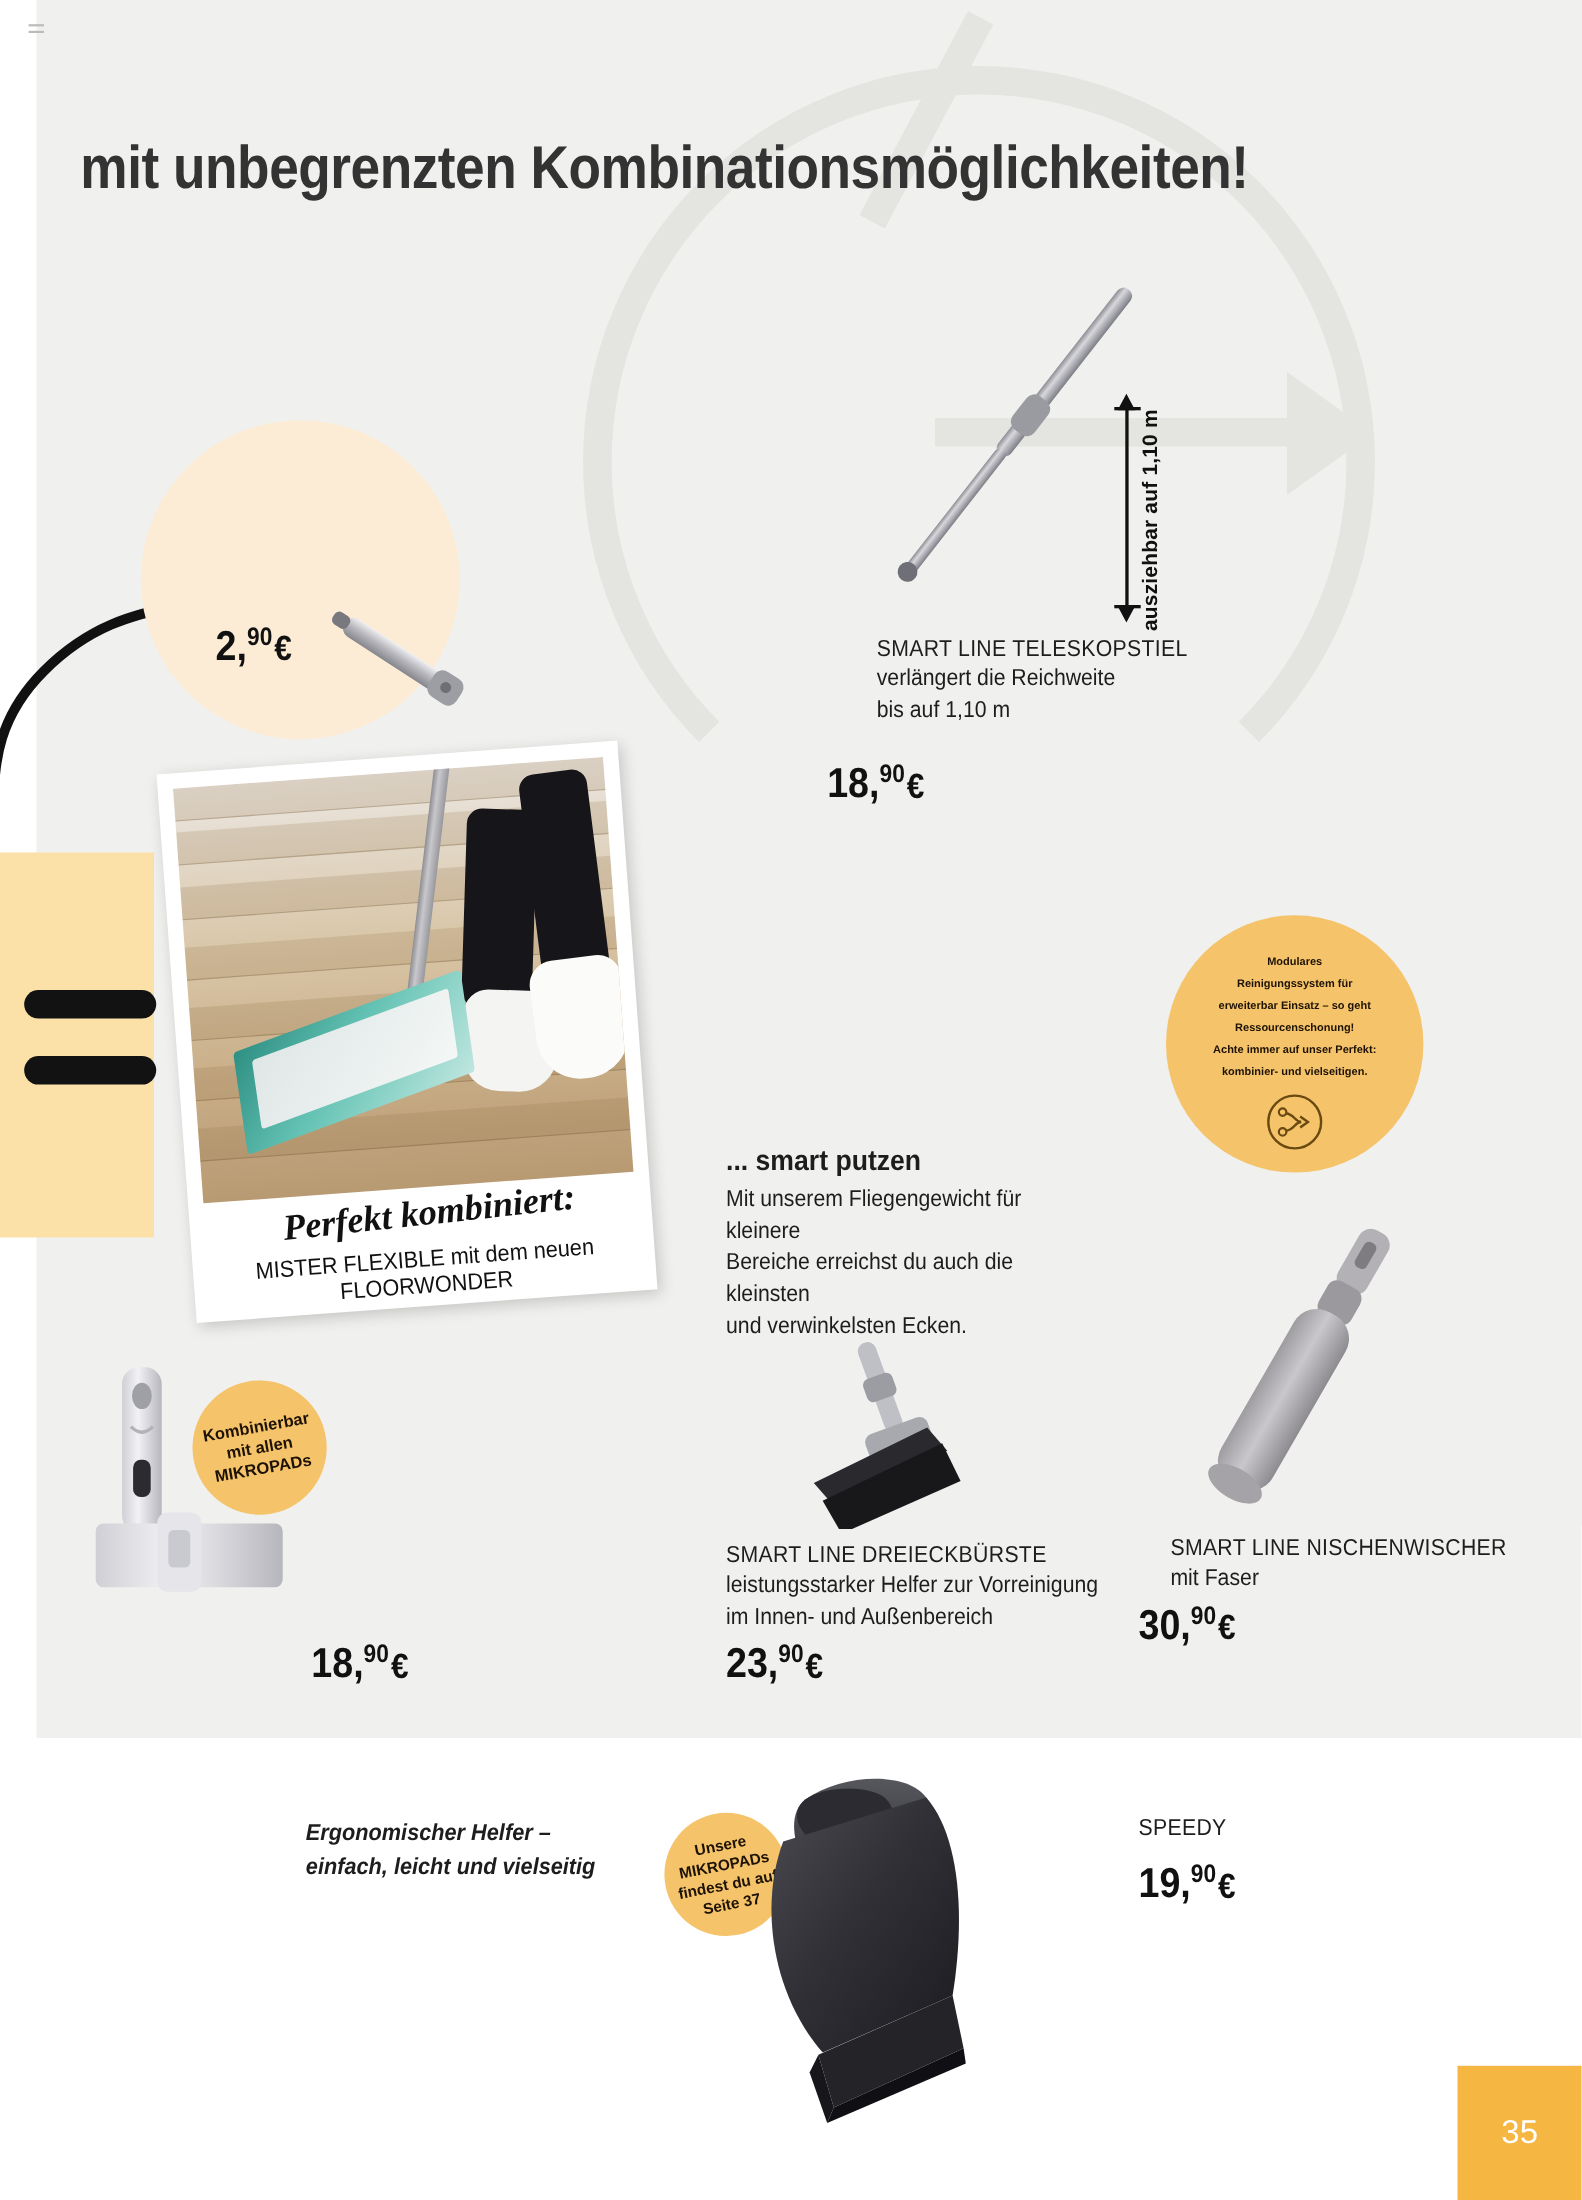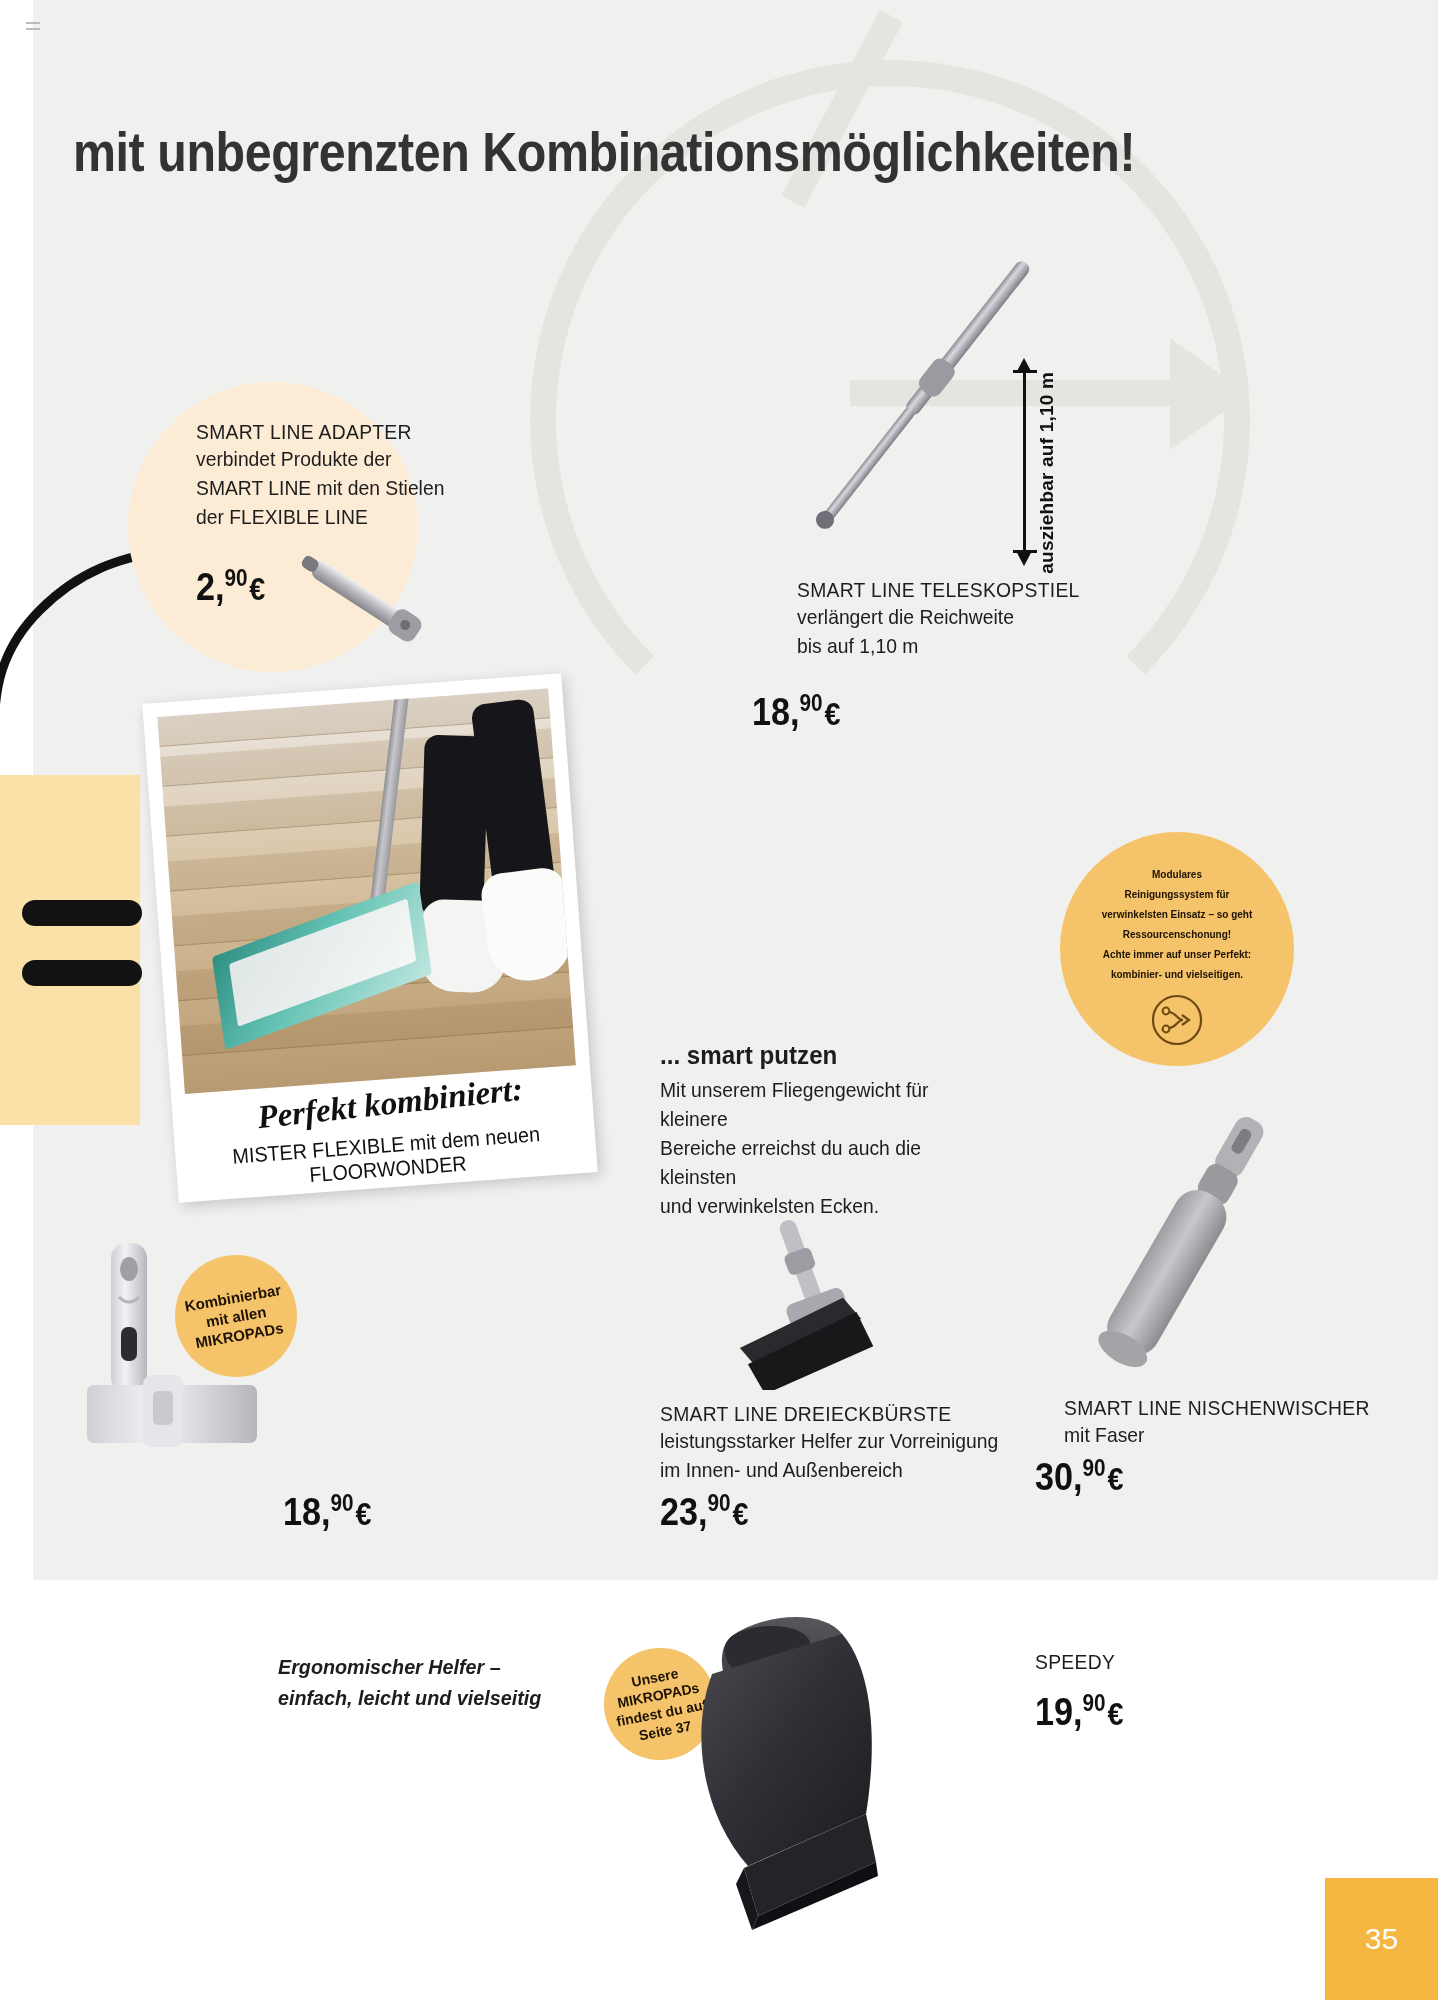--- a/index.html
+++ b/index.html
@@ -403,26 +403,20 @@
   <div class="eq-bar a"></div>
   <div class="eq-bar b"></div>
 
   <svg class="swoosh" viewBox="0 0 210 200">
     <path d="M4,196 C4,150 10,110 50,70 C90,30 130,18 176,10" stroke="#111" stroke-width="9" fill="none" stroke-linecap="round"></path>
   </svg>
 
   <div class="headline">mit unbegrenzten Kombinationsmöglichkeiten!</div>
 
   <div class="blob-adapter"></div>
-  <div class="adapter-text">
-    <div class="prod-title">SMART LINE ADAPTER</div>
-    <div class="prod-desc">verbindet Produkte der</div>
-    <div class="prod-desc">SMART LINE mit den Stielen</div>
-    <div class="prod-desc">der FLEXIBLE LINE</div>
-  </div>
   <div class="adapter-price price">
     <span>2,</span><sup>90</sup><span class="eur">€</span>
   </div>
 
   <svg class="adapter-img" viewBox="0 0 155 110">
     <defs>
       <linearGradient id="gmet" x1="0" y1="0" x2="0" y2="1">
         <stop offset="0%" stop-color="#f0f0f2"></stop>
         <stop offset="45%" stop-color="#b9b9bf"></stop>
         <stop offset="100%" stop-color="#85858c"></stop>
@@ -484,21 +478,21 @@
       <div class="mop-head"></div>
       <div class="mop-pad"></div>
     </div>
     <div class="polaroid-cap1">Perfekt kombiniert:</div>
     <div class="polaroid-cap2">MISTER FLEXIBLE mit dem neuen FLOORWONDER</div>
   </div>
 
   <div class="badge badge-modular">
     <div>Modulares</div>
     <div>Reinigungssystem für</div>
-    <div>verwinkelsten Einsatz – so geht</div>
+    <div>erweiterbar Einsatz – so geht</div>
     <div>Ressourcenschonung!</div>
     <div>Achte immer auf unser Perfekt:</div>
     <div>kombinier- und vielseitigen.</div>
     <svg class="sym" width="56" height="56" viewBox="0 0 56 56">
       <circle cx="28" cy="28" r="24" fill="none" stroke="#6b4a12" stroke-width="2.2"></circle>
       <circle cx="17" cy="19" r="3.4" fill="none" stroke="#6b4a12" stroke-width="2"></circle>
       <circle cx="17" cy="37" r="3.4" fill="none" stroke="#6b4a12" stroke-width="2"></circle>
       <path d="M20,20 C28,21 28,28 34,28 M20,36 C28,35 28,28 34,28" fill="none" stroke="#6b4a12" stroke-width="2.2"></path>
       <path d="M33,23 L40,28 L33,33" fill="none" stroke="#6b4a12" stroke-width="2.2"></path>
     </svg>

